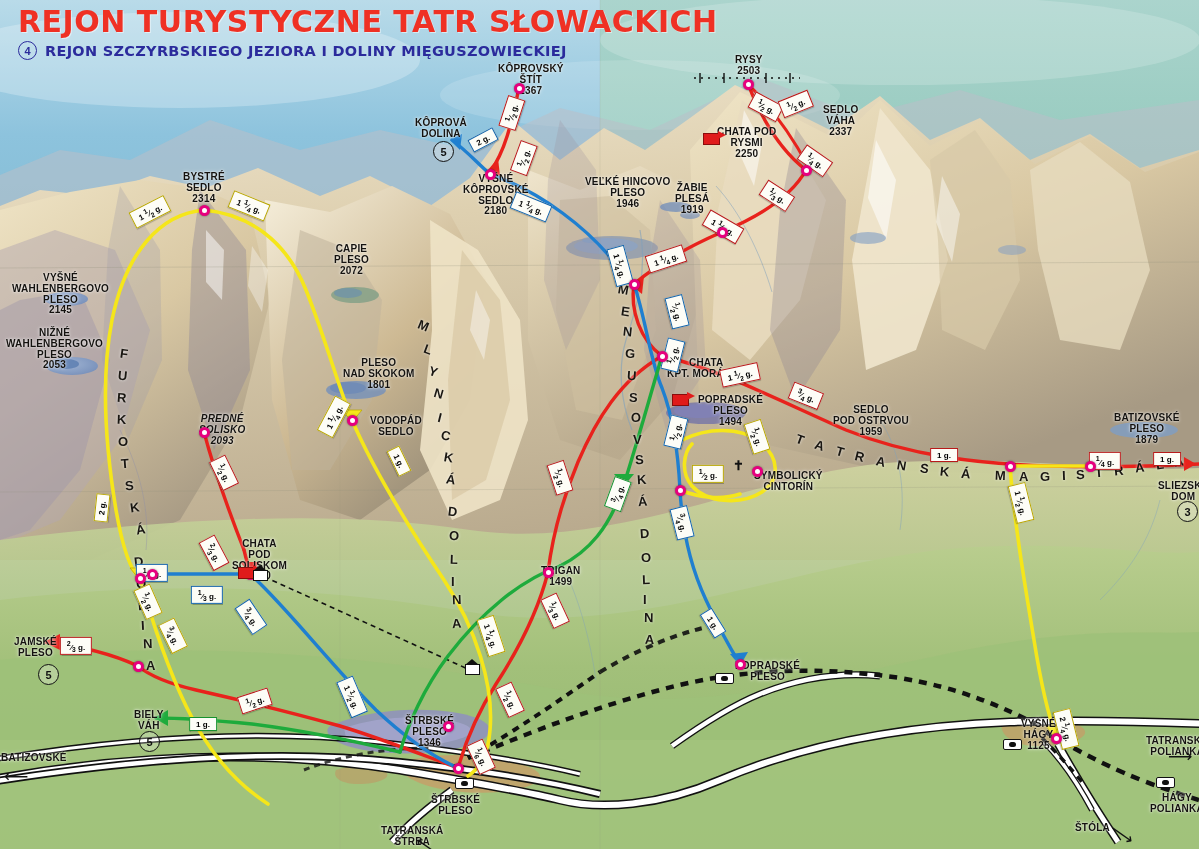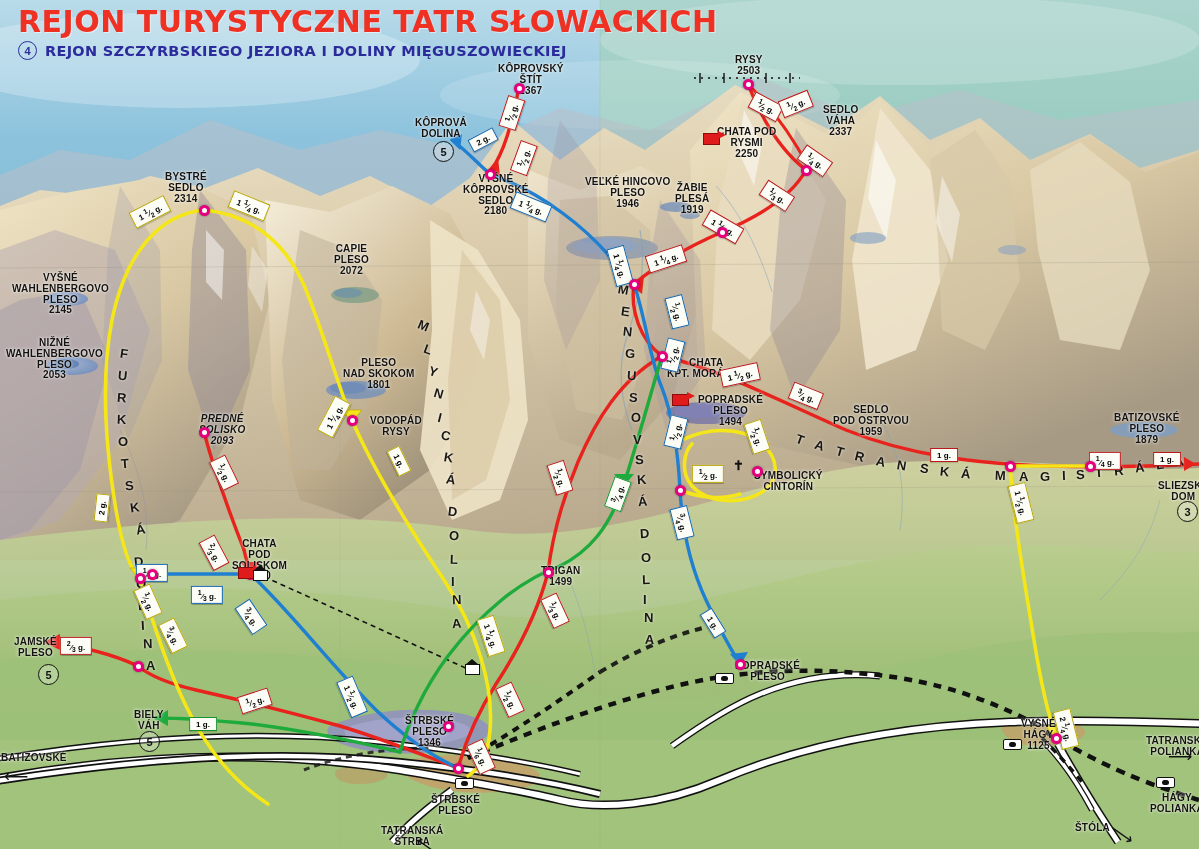--- a/index.html
+++ b/index.html
@@ -457,39 +457,39 @@
       <div class="lbl n" style="left: 463px; top: 174px;">VYŠNÉ
 KÔPROVSKÉ
 SEDLO
 2180</div>
       <div class="lbl n" style="left: 585px; top: 177px;">VEĽKÉ HINCOVO
 PLESO
 1946</div>
       <div class="lbl n" style="left: 675px; top: 183px;">ŽABIE
 PLESÁ
 1919</div>
-      <div class="lbl n" style="left: 165px; top: 172px;">BYSTRÉ
+      <div class="lbl n" style="left: 183px; top: 172px;">BYSTRÉ
 SEDLO
 2314</div>
       <div class="lbl n" style="left: 12px; top: 273px;">VYŠNÉ
 WAHLENBERGOVO
 PLESO
 2145</div>
-      <div class="lbl n" style="left: 6px; top: 338px;">NIŽNÉ
+      <div class="lbl n" style="left: 6px; top: 328px;">NIŽNÉ
 WAHLENBERGOVO
 PLESO
 2053</div>
       <div class="lbl n" style="left: 334px; top: 244px;">CAPIE
 PLESO
 2072</div>
       <div class="lbl n" style="left: 343px; top: 358px;">PLESO
 NAD SKOKOM
 1801</div>
       <div class="lbl n" style="left: 370px; top: 416px;">VODOPÁD
-RYSY</div>
+SEDLO</div>
       <div class="lbl n" style="left: 199px; top: 414px; font-style: italic;">PREDNÉ
 SOLISKO
 2093</div>
       <div class="lbl n" style="left: 232px; top: 539px;">CHATA
 POD
 SOLISKOM
 1830</div>
       <div class="lbl n" style="left: 667px; top: 358px;">CHATA
 KPT. MORÁVKU</div>
       <div class="lbl n" style="left: 698px; top: 395px;">POPRADSKÉ

